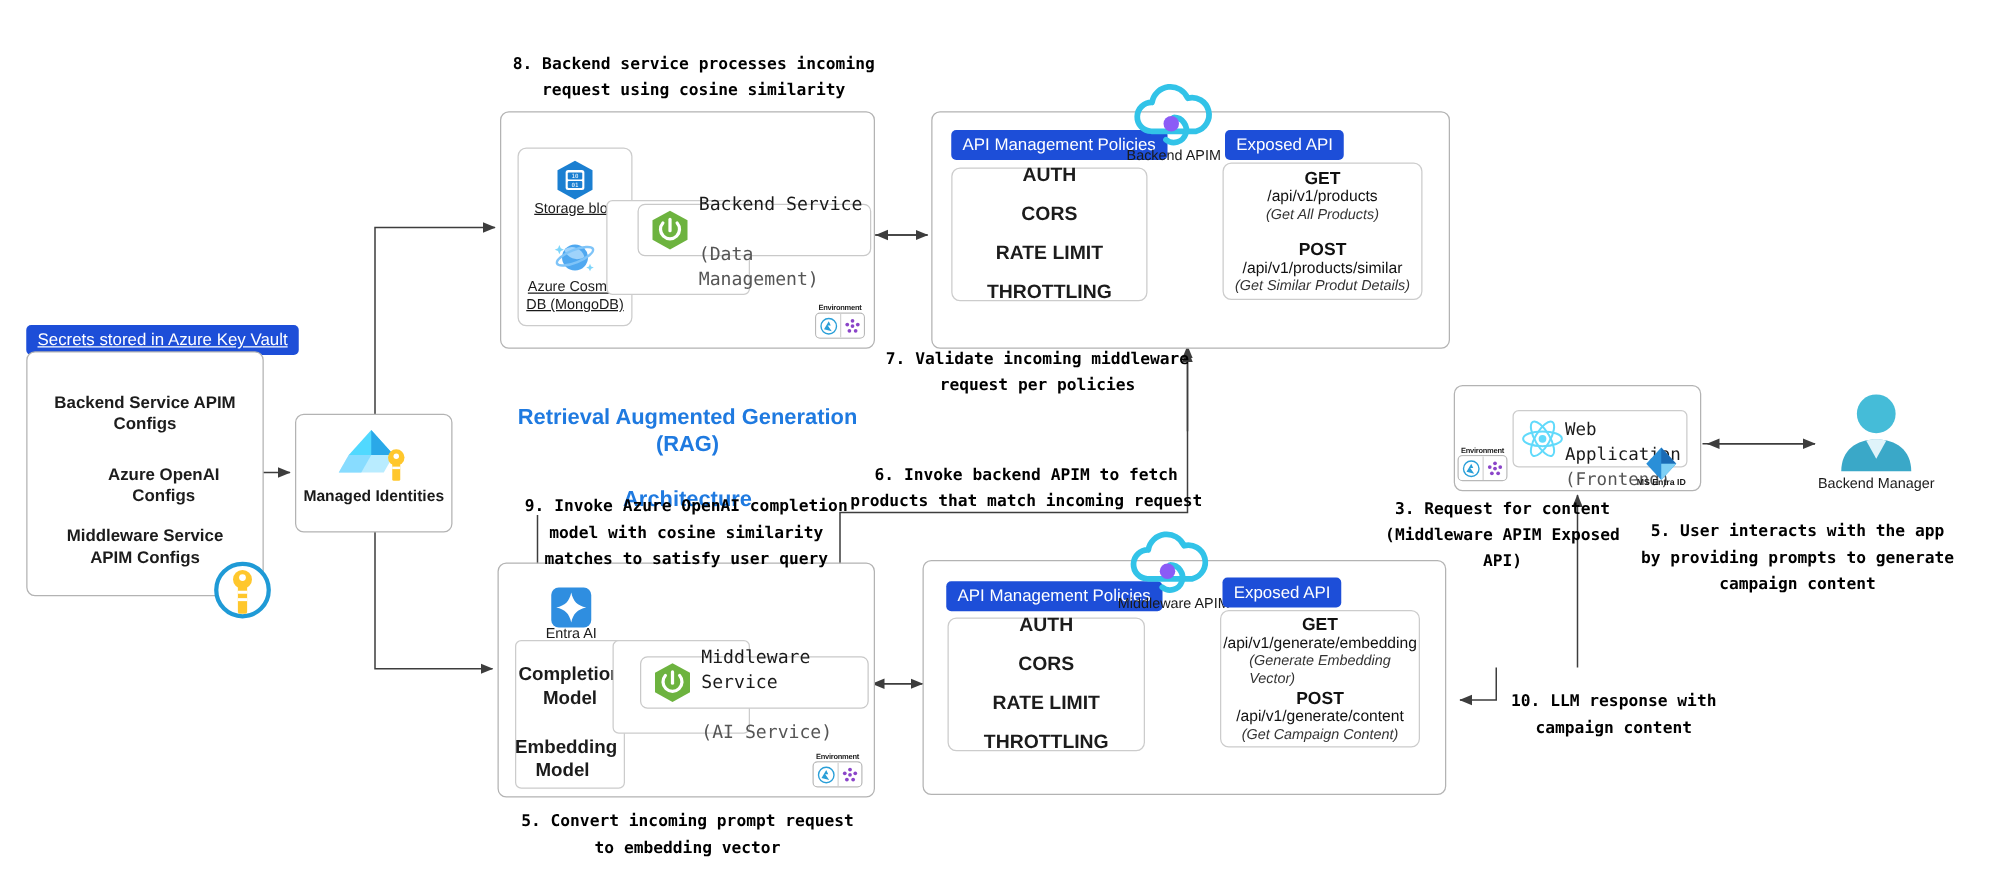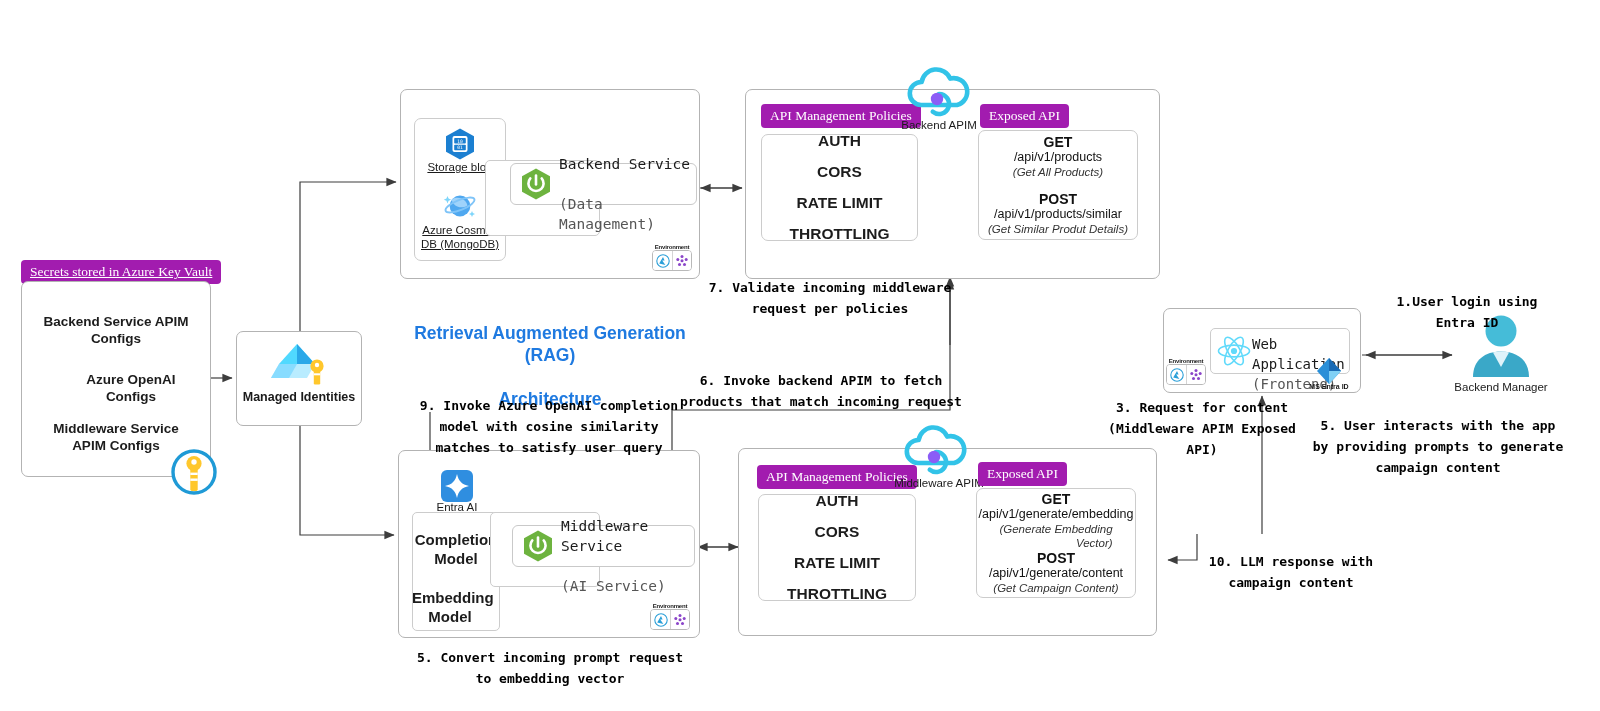--- a/index.html
+++ b/index.html
@@ -30,28 +30,27 @@
     font-size: 13px;
     line-height: 21px;
     color: #000000;
     text-align: center;
     white-space: pre-line;
   }
 
   
   .pill {
     position: absolute;
-    background: #a21caf;
+    background: #1d4ed8;
     color: #ffffff;
     font-size: 13.5px;
     border-radius: 4px;
     padding: 4px 9px 5px 9px;
     white-space: nowrap;
     line-height: 15px;
-    font-family: Liberation Serif, serif;
   }
 
   
   .policy {
     position: absolute;
     display: flex;
     flex-direction: column;
     justify-content: center;
     align-items: center;
     gap: 13px;
@@ -60,21 +59,21 @@
     color: #1c1c1c;
   }
 
   
   .api-block {
     position: absolute;
     display: flex;
     flex-direction: column;
     justify-content: center;
     align-items: center;
-    text-align: right;
+    text-align: left;
     padding: 4px;
   }
   .api-verb { font-weight: bold; font-size: 14px; color: #111; }
   .api-path { font-size: 12.5px; color: #111; line-height: 15px; }
   .api-desc { font-size: 11.5px; font-style: italic; color: #333; line-height: 14px; }
   .api-gap { height: 14px; }
 
   
   .svc {
     position: absolute;
@@ -488,41 +487,41 @@
 
   <div class="abs" style="left:1466px; top:315px;">
     <svg width="70" height="62" viewBox="0 0 70 62">
       <circle cx="35" cy="16" r="15.5" fill="#45bcd8"></circle>
       <path d="M7,62 C7,45 19,36.5 35,36.5 C51,36.5 63,45 63,62 z" fill="#3aa8c8"></path>
       <path d="M27,37.5 L35,52 L43,37.5 C40.5,36.7 37.8,36.4 35,36.4 C32.2,36.4 29.5,36.7 27,37.5 z" fill="#dff3fa"></path>
     </svg>
   </div>
   <div class="cap" style="left:1436px; top:380px; width:130px;">Backend Manager</div>
 
-  <div class="mono" style="left:1352px; top:291px; width:230px;">1.User login using
-Entra ID</div>
 
   <div class="mono" style="left:1288px; top:415px; width:300px;">5. User interacts with the app
 by providing prompts to generate
 campaign content</div>
 
   <div class="mono" style="left:1084px; top:397px; width:236px;">3. Request for content
 (Middleware APIM Exposed
 API)</div>
 
 
   <div class="mono" style="left:398px; top:647px; width:304px;">5. Convert incoming prompt request
 to embedding vector</div>
 
   <div class="mono" style="left:663px; top:370px; width:316px;">6. Invoke backend APIM to fetch
 products that match incoming request</div>
 
   <div class="mono" style="left:690px; top:277px; width:280px;">7. Validate incoming middleware
 request per policies</div>
 
+  <div class="mono" style="left:400px; top:41px; width:310px;">8. Backend service processes incoming
+request using cosine similarity</div>
 
   <div class="mono" style="left:396px; top:395px; width:306px;">9. Invoke Azure OpenAI completion
 model with cosine similarity
 matches to satisfy user query</div>
 
   <div class="mono" style="left:1176px; top:551px; width:230px;">10. LLM response with
 campaign content</div>
 
 </div>
 

